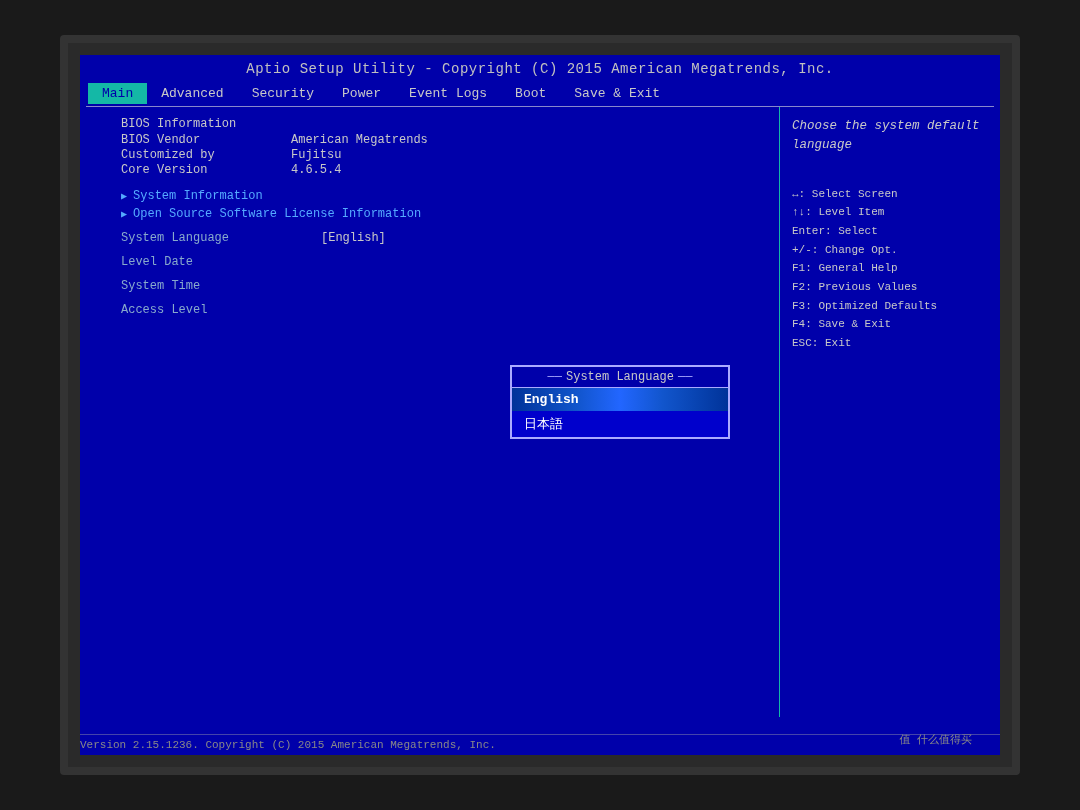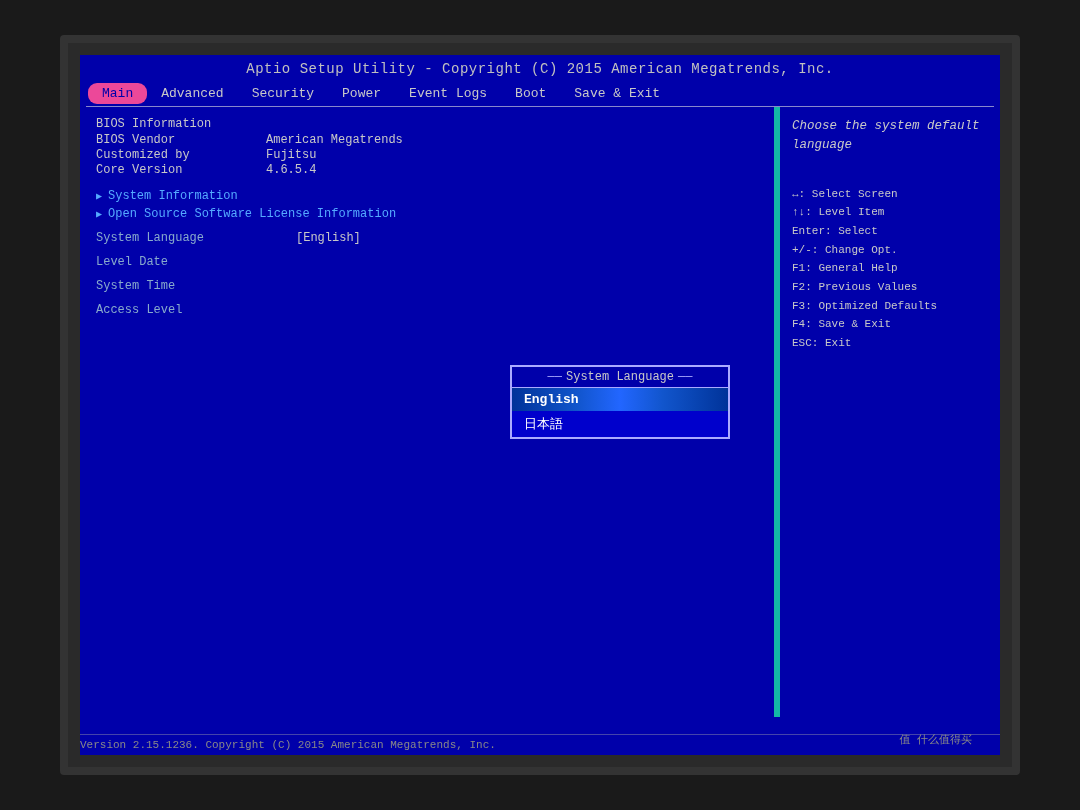--- a/index.html
+++ b/index.html
@@ -48,40 +48,40 @@
       padding: 2px 8px;
       gap: 0;
     }
     .menu-item {
       padding: 3px 14px;
       color: #c8c8c8;
       font-size: 13px;
       cursor: pointer;
     }
     .menu-item.active {
-      background: #ec4899;
+      background: #14b8a6;
       color: #0000aa;
-      border-radius: 9px;
     }
     
     .h-divider {
       height: 1px;
       background: #8888cc;
       margin: 0 6px;
     }
     
     .content-wrapper {
       display: flex;
       height: calc(100% - 90px);
     }
     .main-panel {
       flex: 1;
-      padding: 10px 16px;
-      border-right: 6px solid #14b8a6;
+      padding: 10px 28px;
+      border-right: 1px solid #14b8a6;
       overflow: hidden;
+      margin-left: 13px;
     }
     .side-panel {
       width: 220px;
       padding: 10px 12px;
       font-size: 12px;
       color: #c8c8c8;
     }
     
     .section-label {
       color: #c8c8c8;

